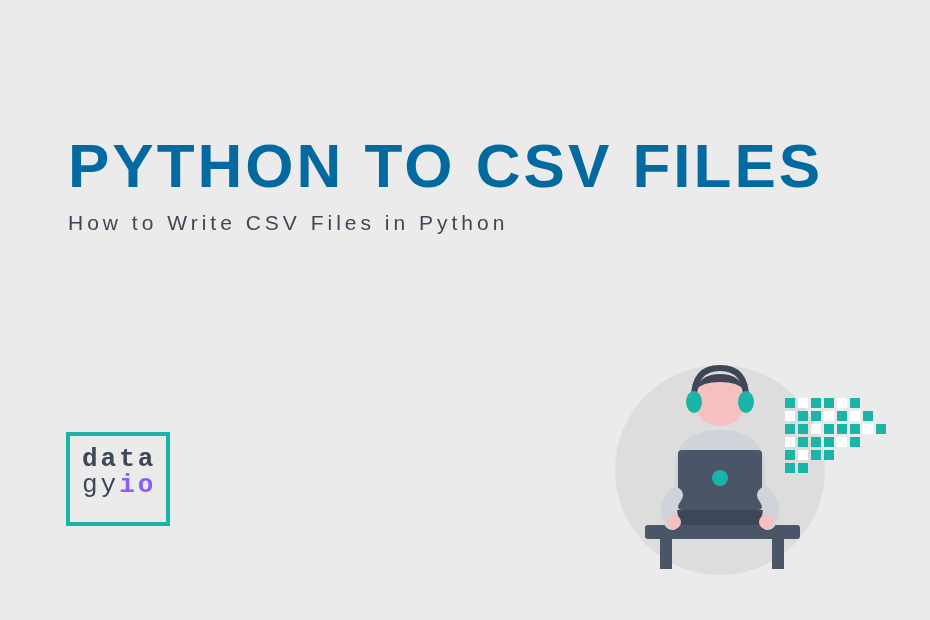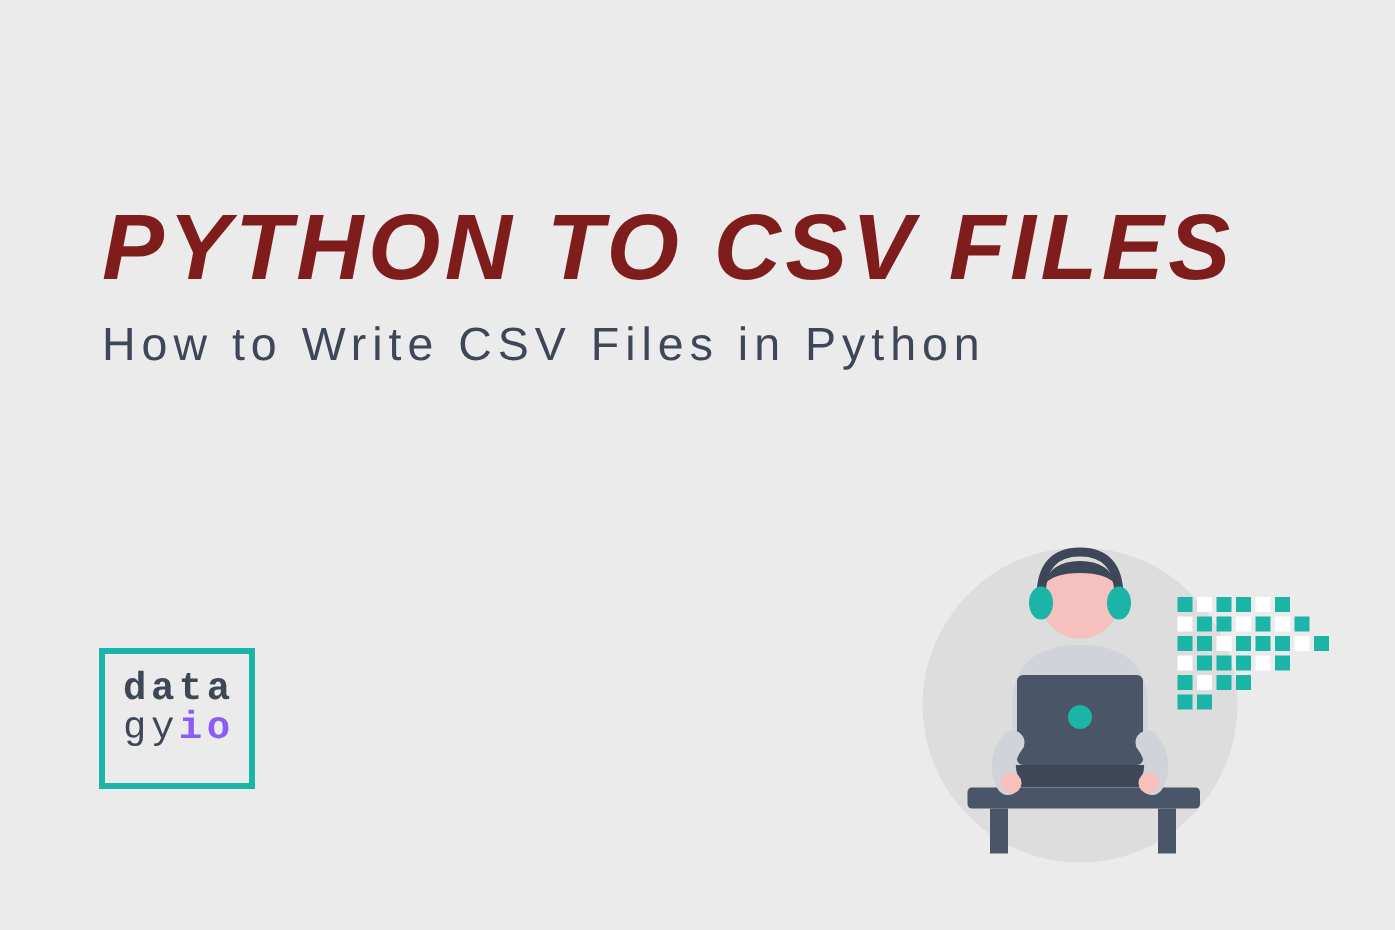--- a/index.html
+++ b/index.html
@@ -12,29 +12,28 @@
       overflow: hidden;
     }
     .title {
       position: absolute;
       left: 68px;
       top: 130px;
       font-family: Impact, 'Arial Black', sans-serif;
       font-size: 62px;
       letter-spacing: 3px;
       font-weight: 900;
-      color: #7f1d1d;
+      color: #0369a1;
       text-transform: uppercase;
-      font-style: italic;
     }
     .subtitle {
       position: absolute;
       left: 68px;
       top: 208px;
-      font-size: 31px;
+      font-size: 21px;
       letter-spacing: 4px;
       color: #3e4757;
       line-height: 1.4;
       font-family: 'Segoe UI', Arial, sans-serif;
     }
     .logo {
       position: absolute;
       left: 66px;
       top: 432px;
       width: 104px;

